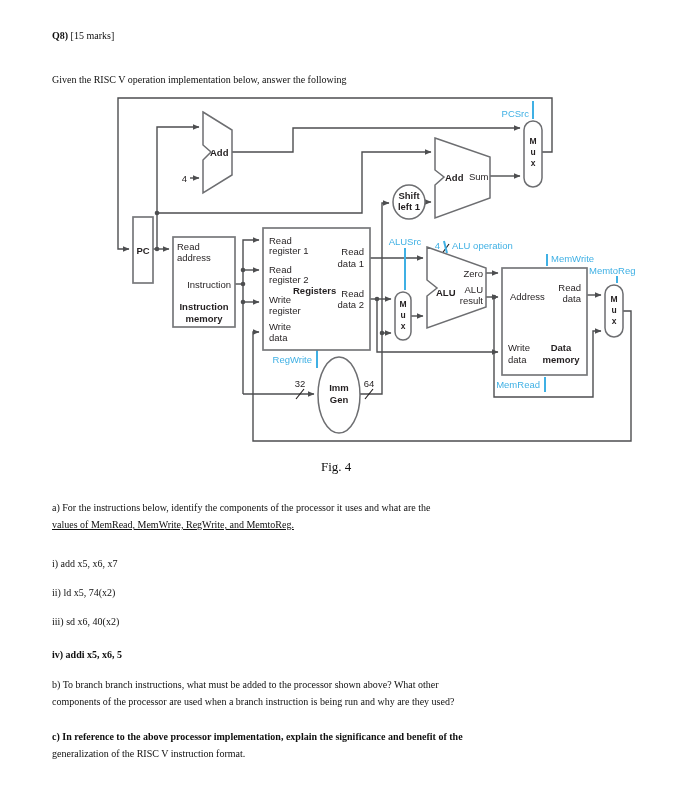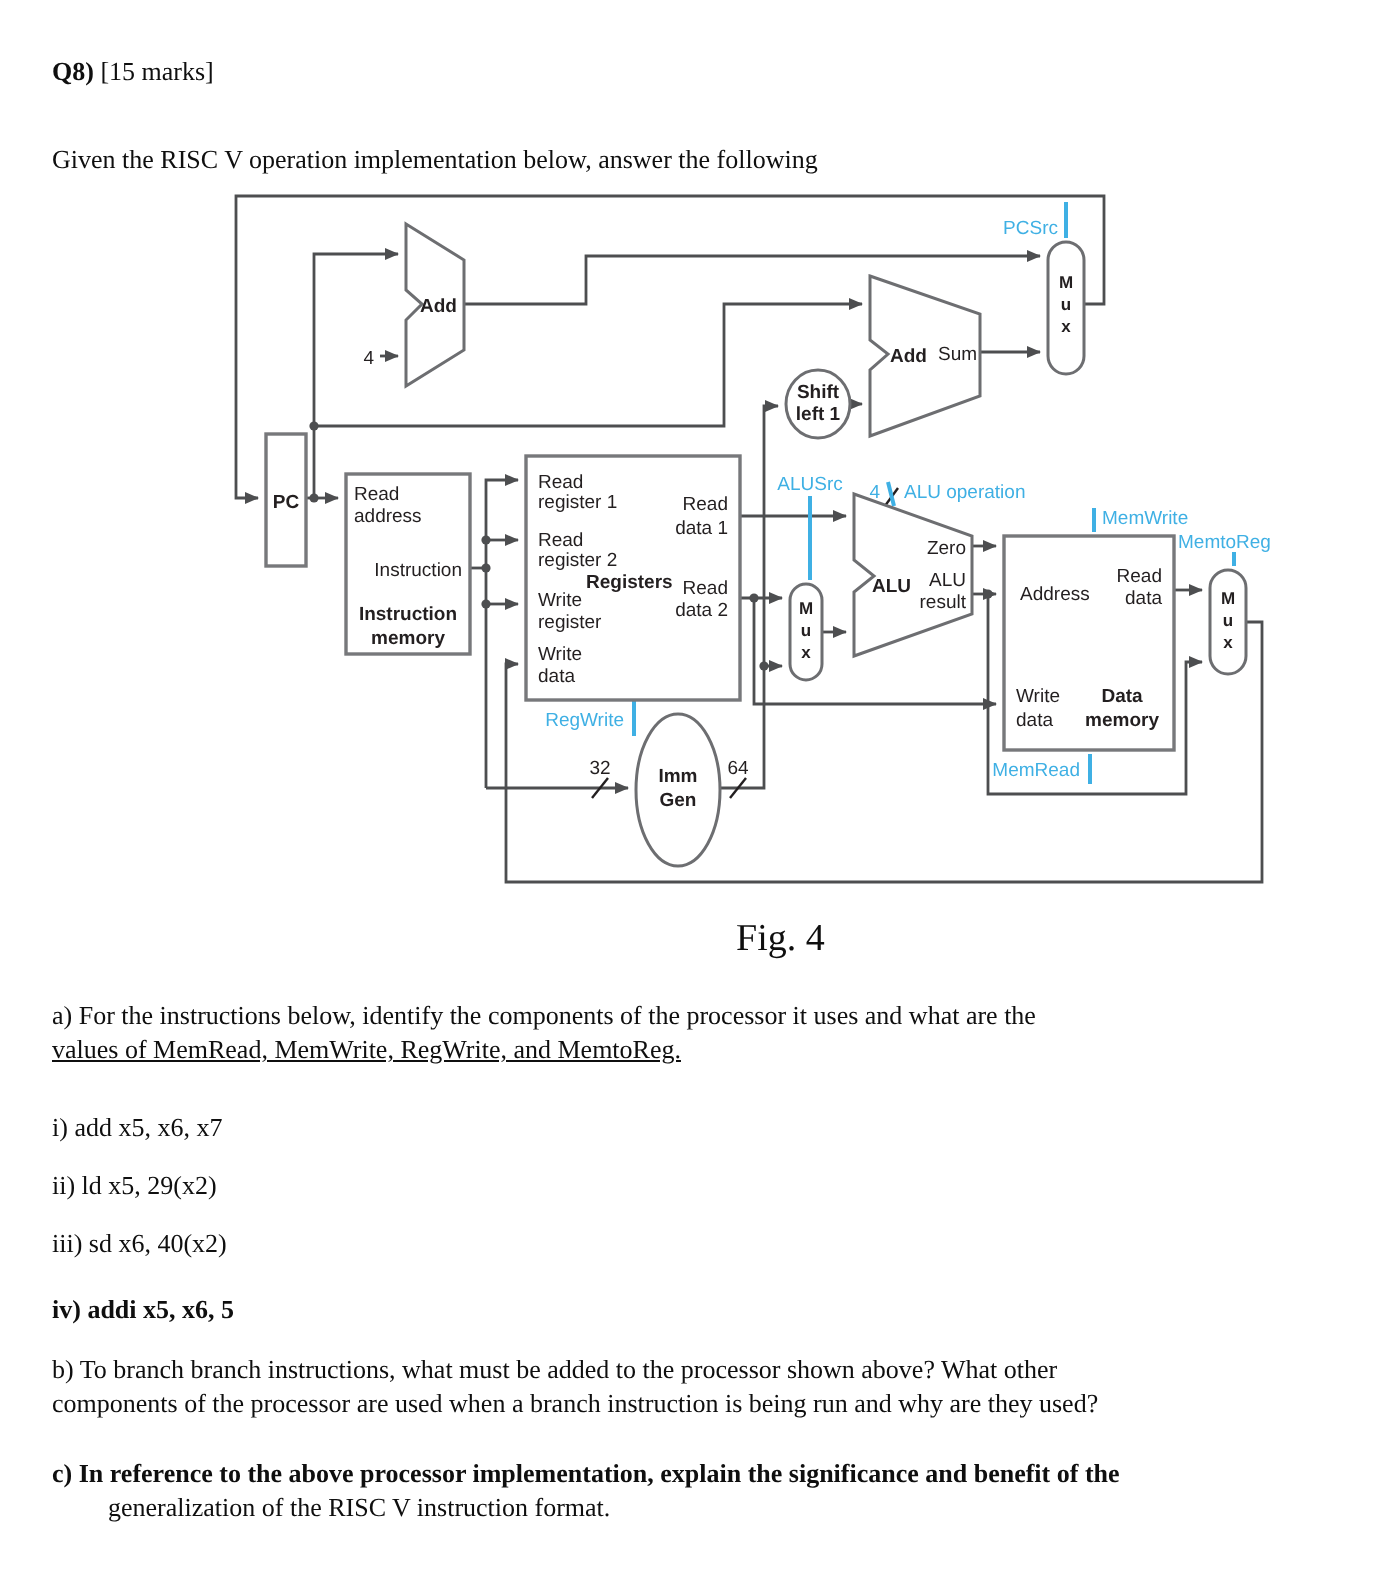--- a/index.html
+++ b/index.html
@@ -1,19 +1,19 @@
 <!DOCTYPE html>
 <html><head>
 <meta charset="utf-8">
 <style>
   html,body{margin:0;padding:0;background:#ffffff;}
   body{width:690px;height:790px;position:relative;font-family:"Liberation Serif",serif;color:#0f0f0f;}
-  .bodyline{position:absolute;left:26px;font-size:13px;line-height:16px;white-space:nowrap;}
+  .bodyline{position:absolute;left:52px;font-size:10px;line-height:16px;white-space:nowrap;}
   .bold{font-weight:bold;}
-  .caption{position:absolute;font-size:19px;margin-left:47px;}
+  .caption{position:absolute;font-size:13px;}
   svg{position:absolute;left:0;top:0;}
   .w{fill:none;stroke:#4d4e50;stroke-width:1.4;}
   .box{fill:#ffffff;stroke:#77787b;stroke-width:1.7;}
   .shape{fill:#ffffff;stroke:#6d6e71;stroke-width:1.5;}
   .dot{fill:#4d4e50;stroke:none;}
   .lbl{font-family:"Liberation Sans",sans-serif;font-size:9.5px;fill:#231f20;}
   .lblb{font-family:"Liberation Sans",sans-serif;font-size:9.5px;font-weight:bold;fill:#231f20;}
   .mux{font-family:"Liberation Sans",sans-serif;font-size:8.5px;font-weight:bold;fill:#231f20;}
   .cy{font-family:"Liberation Sans",sans-serif;font-size:9.5px;fill:#3fb0e4;}
   .cyl{fill:none;stroke:#3fb0e4;stroke-width:2;}
@@ -170,19 +170,19 @@
   <text class="cy" x="589" y="274">MemtoReg</text>
   <text class="cy end" x="312" y="363">RegWrite</text>
   <text class="cy end" x="540" y="388">MemRead</text>
 </svg>
 
 <div class="caption" style="left:321px;top:459px;">Fig. 4</div>
 
 <div class="bodyline" style="top:500px;">a) For the instructions below, identify the components of the processor it uses and what are the</div>
 <div class="bodyline" style="top:517px;text-decoration:underline;">values of MemRead, MemWrite, RegWrite, and MemtoReg.</div>
 <div class="bodyline" style="top:556px;">i) add x5, x6, x7</div>
-<div class="bodyline" style="top:585px;">ii) ld x5, 29(x2)</div>
+<div class="bodyline" style="top:585px;">ii) ld x5, 74(x2)</div>
 <div class="bodyline" style="top:614px;">iii) sd x6, 40(x2)</div>
 <div class="bodyline" style="top:647px;font-weight:bold;">iv) addi x5, x6, 5</div>
 <div class="bodyline" style="top:677px;">b) To branch branch instructions, what must be added to the processor shown above? What other</div>
 <div class="bodyline" style="top:694px;">components of the processor are used when a branch instruction is being run and why are they used?</div>
 <div class="bodyline" style="top:729px;font-weight:bold;">c) In reference to the above processor implementation, explain the significance and benefit of the</div>
-<div class="bodyline" style="top:746px;margin-left:28px;">generalization of the RISC V instruction format.</div>
+<div class="bodyline" style="top:746px;">generalization of the RISC V instruction format.</div>
 
 </body></html>

